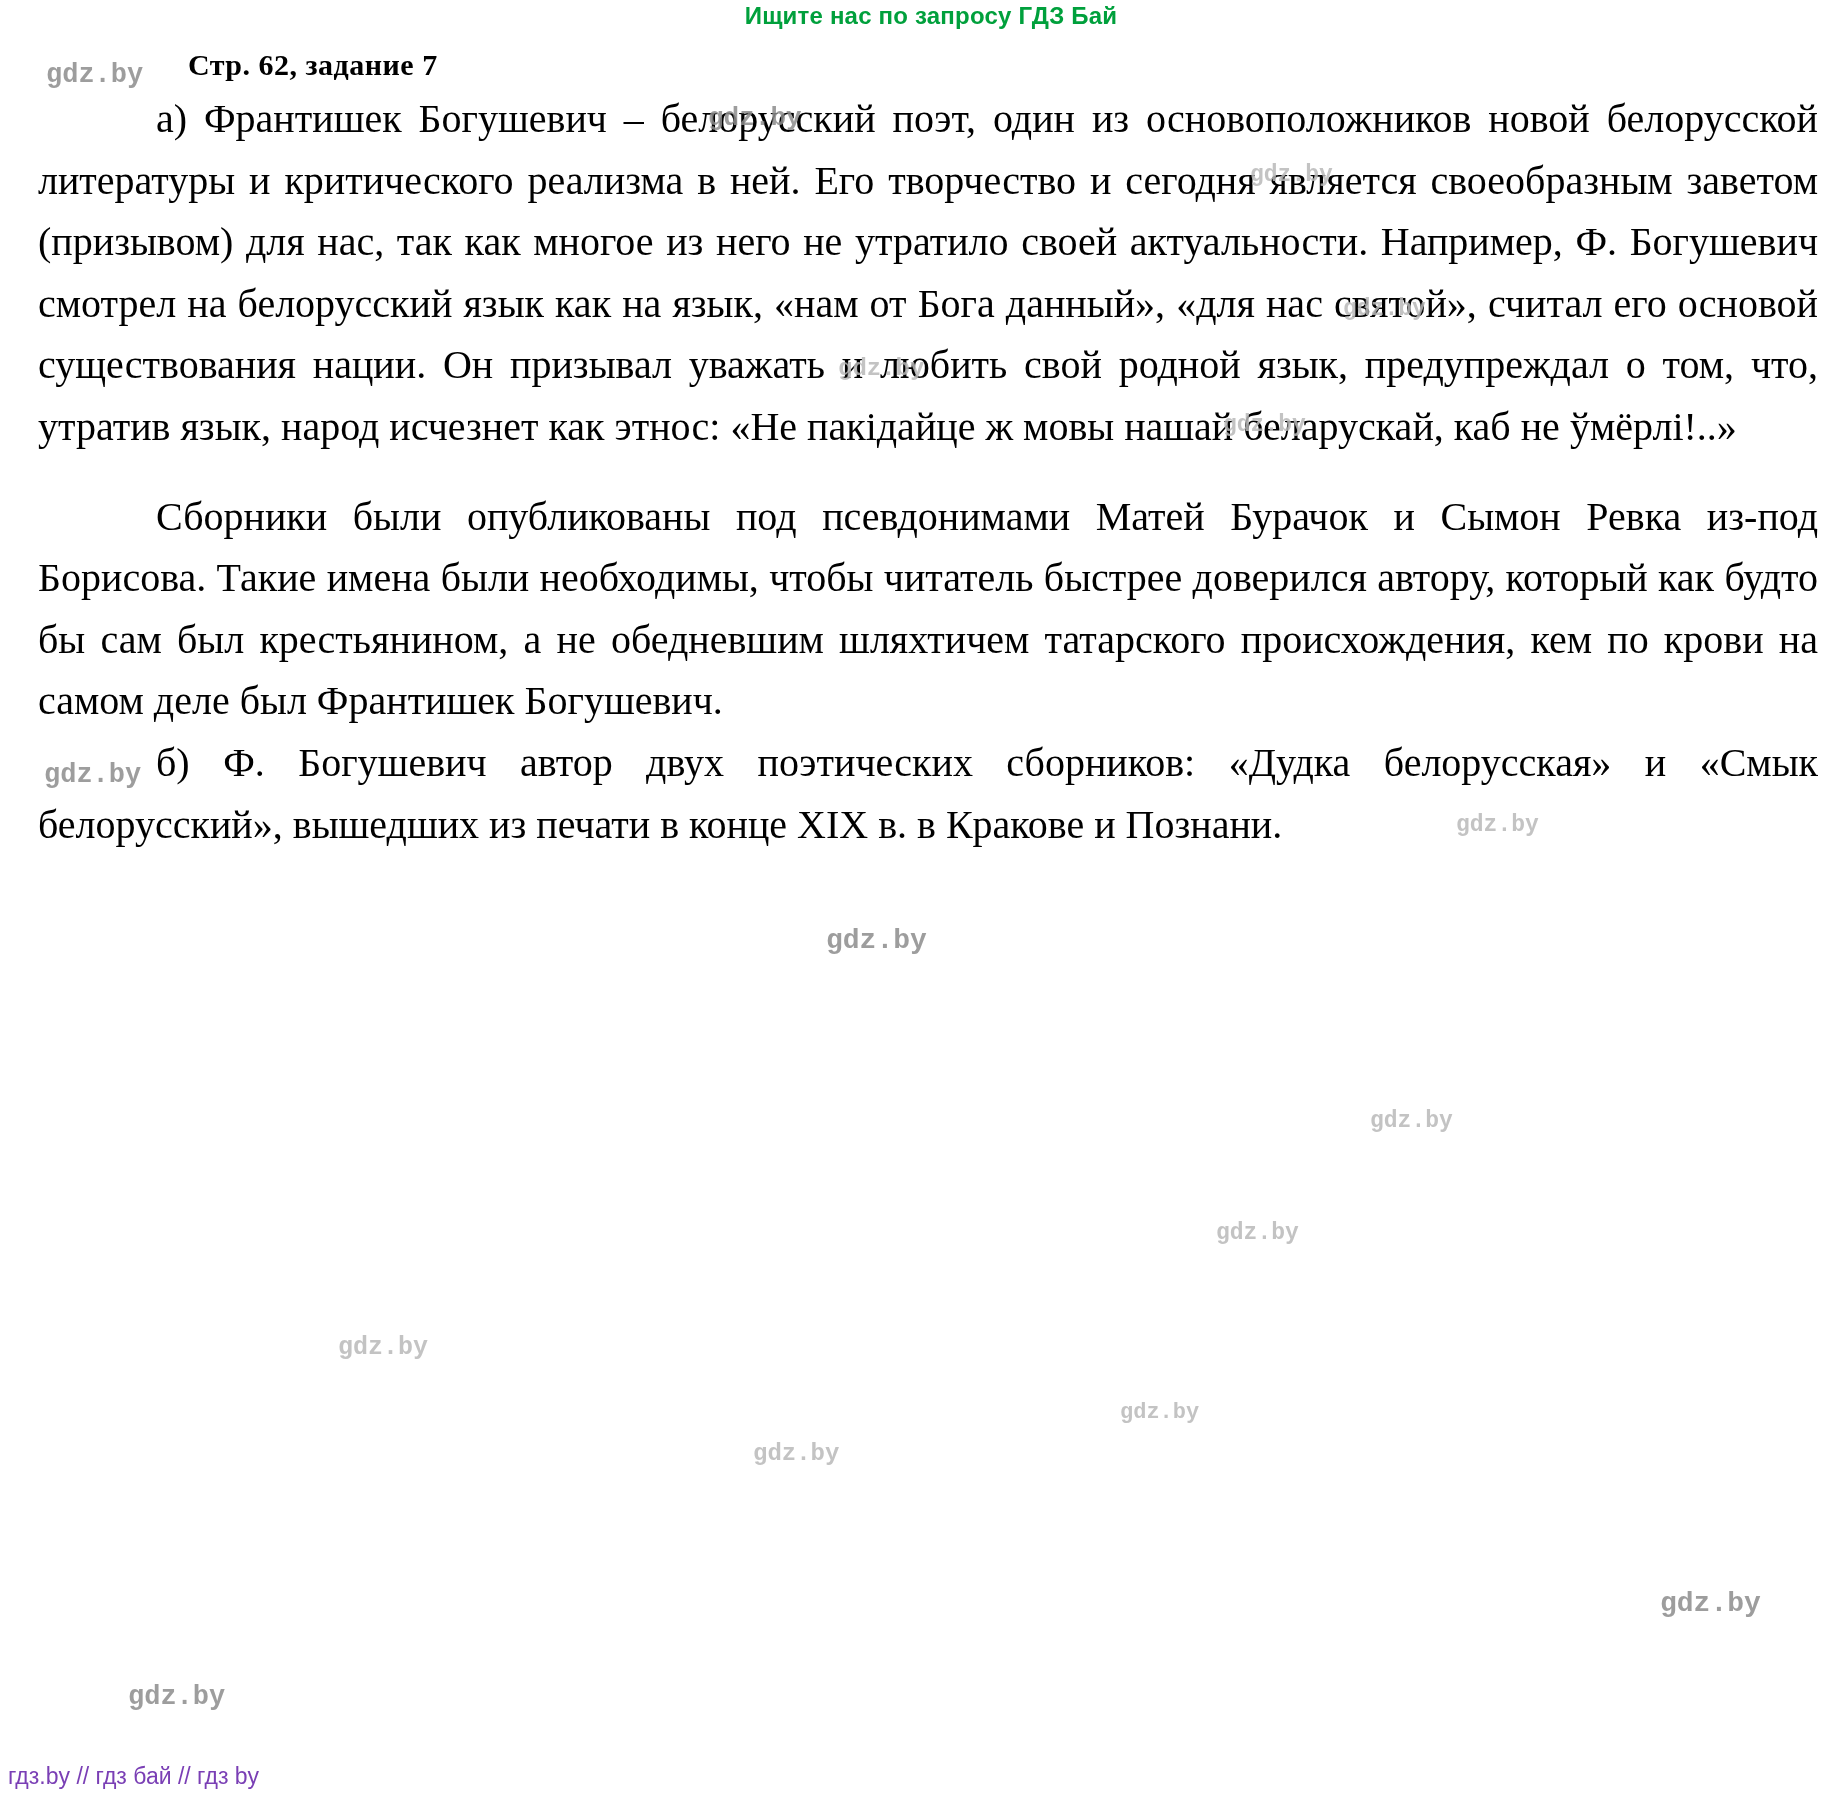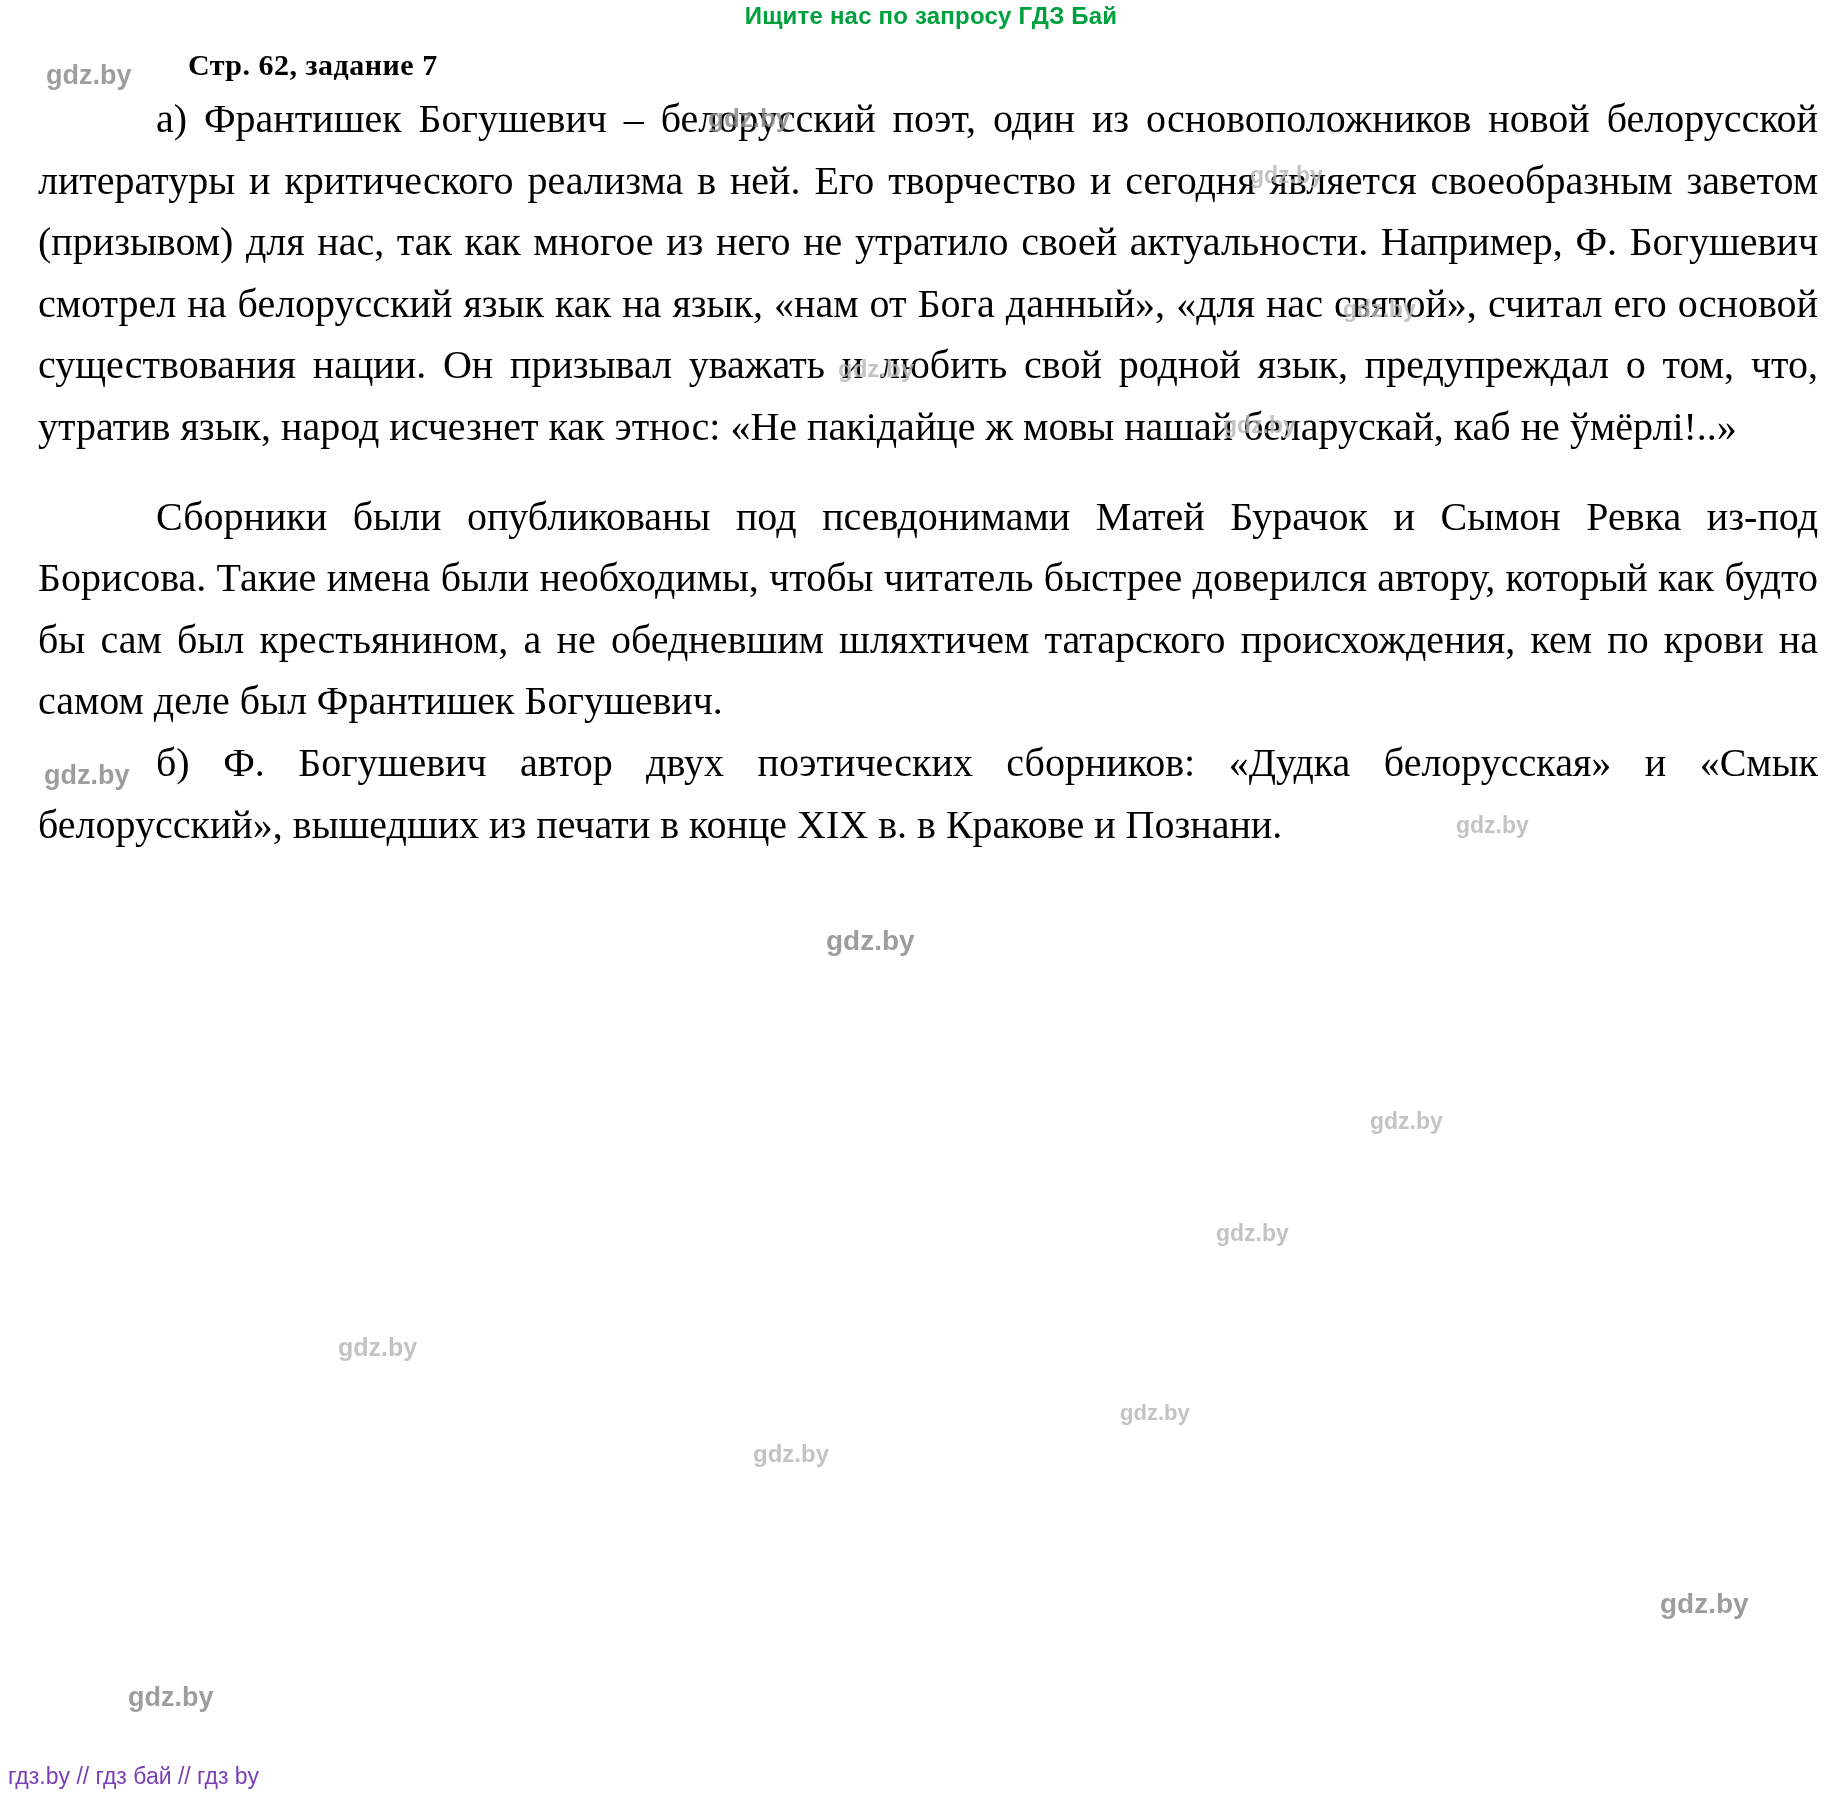--- a/index.html
+++ b/index.html
@@ -69,21 +69,21 @@
     bottom: 18px;
     left: 0;
     width: 100%;
     font-family: "Liberation Sans", sans-serif;
     font-size: 23px;
     color: #7a3fb5;
   }
   
   .wm {
     position: absolute;
-    font-family: Liberation Sans, sans-serif;
+    font-family: Liberation Mono, monospace;
     font-weight: bold;
     color: #b9b9b9;
     opacity: 0.85;
     pointer-events: none;
     white-space: nowrap;
   }
   .wm.dark {
     color: #8d8d8d;
   }
 </style>

